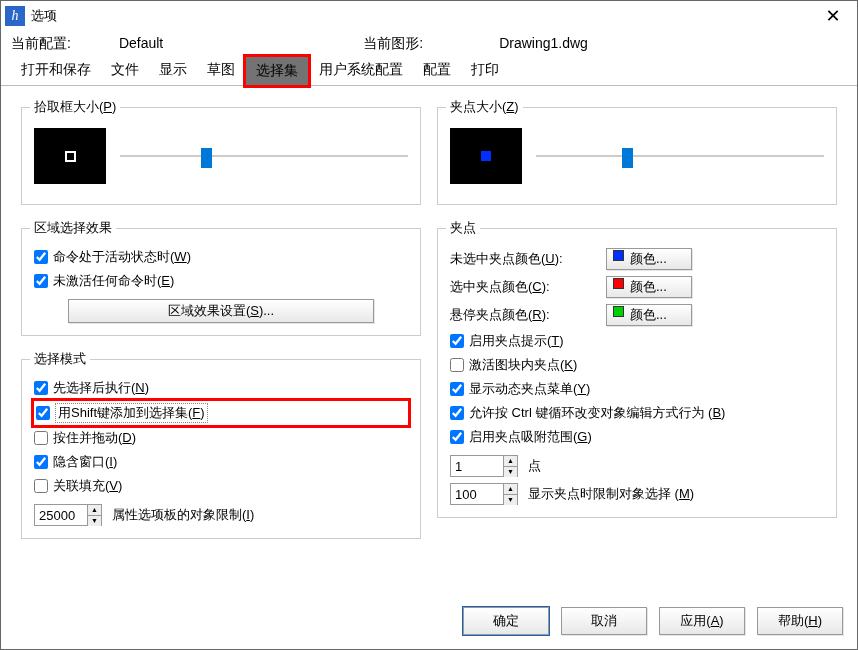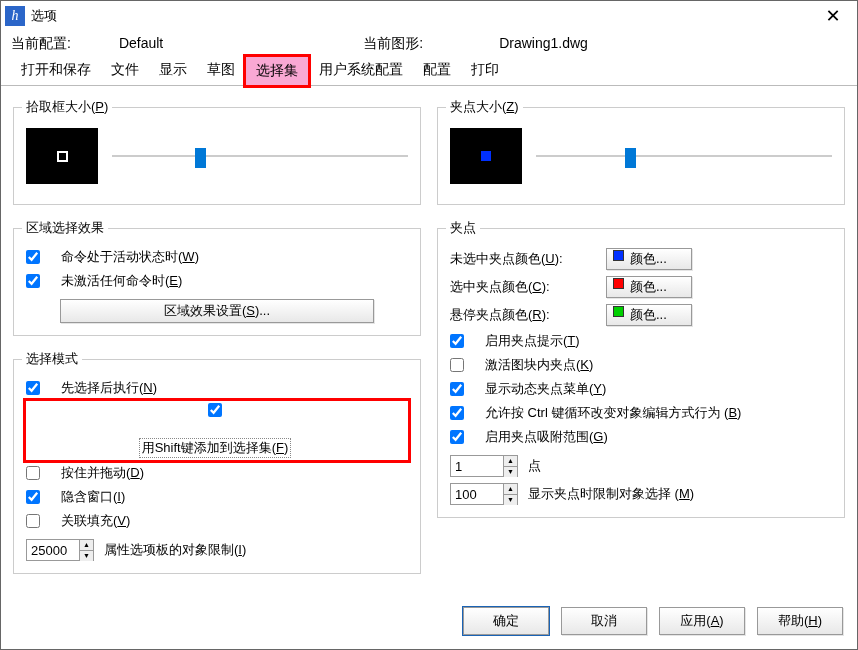--- a/index.html
+++ b/index.html
@@ -64,30 +64,30 @@
   .tab {
     padding: 5px 10px 5px;
     font-size: 14px;
     position: relative;
     top: 1px;
     cursor: pointer;
   }
   .tab.active {
     border: 1px solid #bbb;
     border-bottom: 1px solid #fff;
-    background: #f9a8d4;
+    background: #737373;
   }
   .highlight-tab {
     outline: 3px solid #ff0000;
     outline-offset: -1px;
   }
   .content {
     flex: 1;
     display: flex;
-    padding: 12px 12px 8px;
+    padding: 12px 20px 8px;
     gap: 16px;
   }
   .col { flex: 1; }
   fieldset {
     border: 1px solid #ccc;
     margin: 0 0 14px 0;
     padding: 8px 12px 12px;
     position: relative;
   }
   fieldset legend {
@@ -135,21 +135,21 @@
     position: absolute;
     top: 2px;
     width: 11px;
     height: 20px;
     background: #0078d7;
   }
   .check-row {
     display: flex;
     align-items: center;
     padding: 3px 0;
-    gap: 21px;
+    gap: 5px;
   }
   .check-row input[type=checkbox] {
     width: 14px;
     height: 14px;
     margin: 0;
   }
   .btn-like {
     display: inline-block;
     border: 1px solid #999;
     background: linear-gradient(#fff,#e8e8e8);
@@ -160,21 +160,20 @@
   .btn-wide {
     display: block;
     margin: 6px auto 0;
     width: 82%;
     text-align: center;
   }
   .highlight-check {
     outline: 3px solid #ff0000;
     padding: 2px 6px 2px 2px;
     margin: 1px 0;
-    flex-direction: column;
   }
   .dotted-focus {
     border: 1px dotted #888;
     padding: 0 2px;
   }
   .num-row {
     display: flex;
     align-items: center;
     gap: 10px;
     padding-top: 6px;

